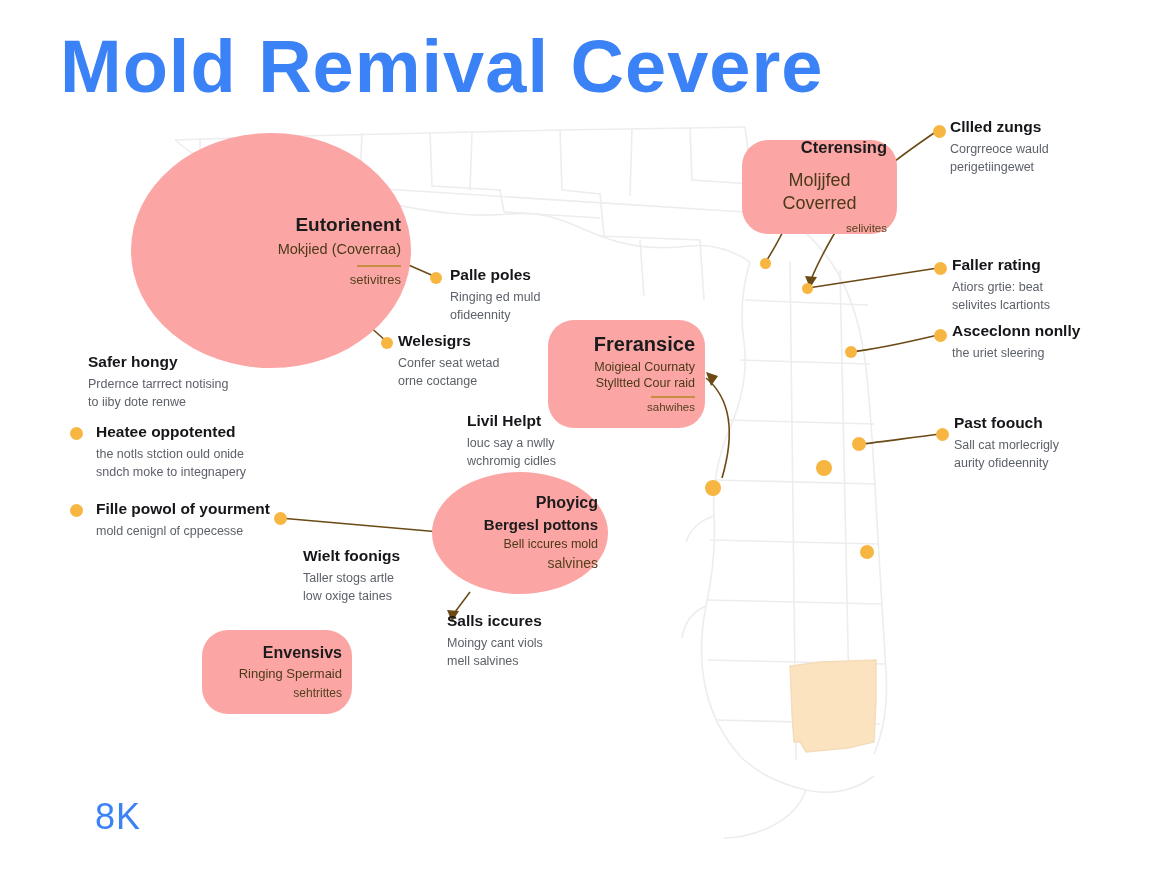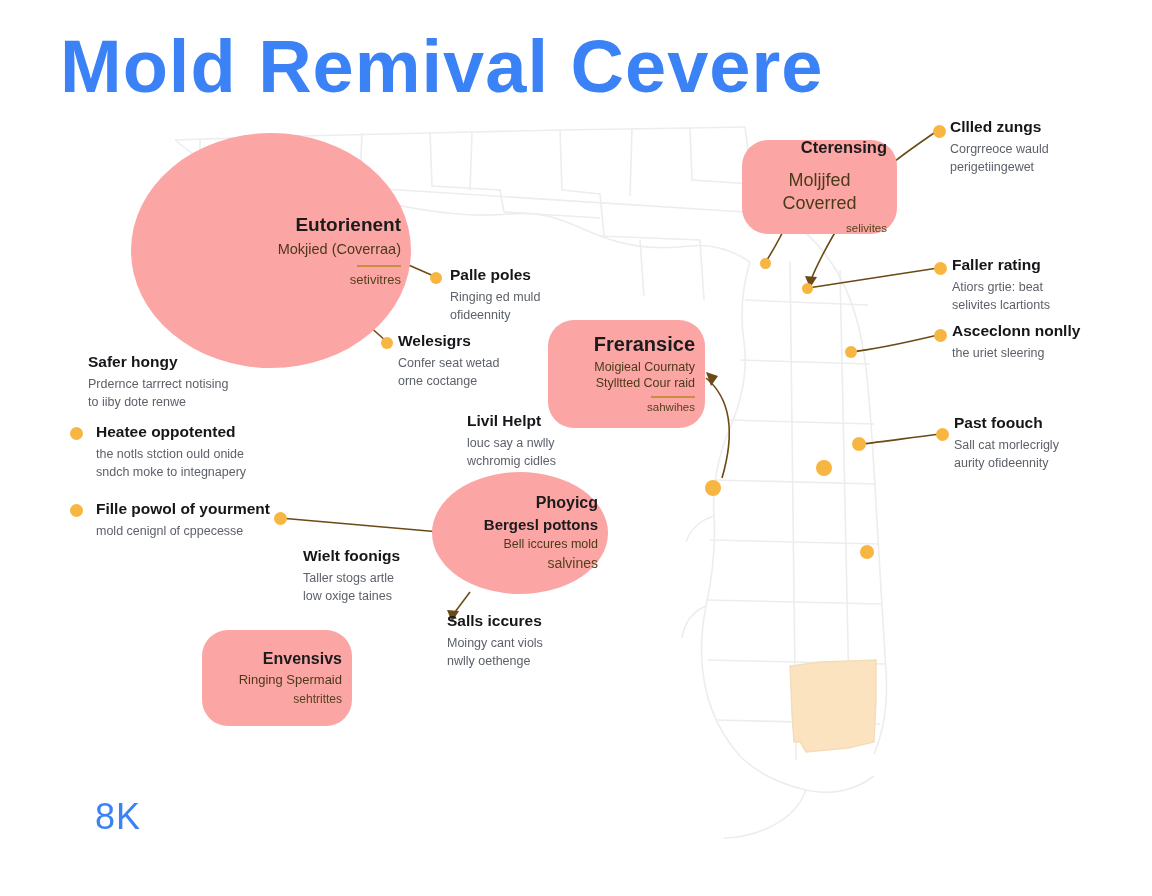--- a/index.html
+++ b/index.html
@@ -175,21 +175,21 @@
     <div class="b-sub2" style="font-size:11.5px;">sahwihes</div>
   </div>
 
   <div class="bubble ellipse" style="left:432px;top:472px;width:176px;height:122px;">
     <div class="b-title" style="font-size:16px;">Phoyicg</div>
     <div class="b-sub" style="font-size:15px;font-weight:bold;color:#1b1b1b;margin-top:4px;">Bergesl pottons</div>
     <div class="b-sub" style="font-size:12.5px;margin-top:2px;">Bell iccures mold</div>
     <div class="b-sub2" style="font-size:14px;margin-top:3px;">salvines</div>
   </div>
 
-  <div class="bubble rounded" style="left:202px;top:630px;width:150px;height:96px;">
+  <div class="bubble rounded" style="left:202px;top:630px;width:150px;height:84px;">
     <div class="b-title" style="font-size:16px;">Envensivs</div>
     <div class="b-sub" style="font-size:13px;margin-top:4px;">Ringing Spermaid</div>
     <div class="b-sub2" style="font-size:12px;margin-top:3px;">sehtrittes</div>
   </div>
 
   <div class="dot" style="left:760px;top:258px;width:11px;height:11px;"></div>
   <div class="dot" style="left:802px;top:283px;width:11px;height:11px;"></div>
   <div class="dot" style="left:845px;top:346px;width:12px;height:12px;"></div>
   <div class="dot" style="left:852px;top:437px;width:14px;height:14px;"></div>
   <div class="dot" style="left:705px;top:480px;width:16px;height:16px;"></div>
@@ -265,16 +265,16 @@
 
   <div class="anno" style="left:303px;top:547px;">
     <div class="a-title">Wielt foonigs</div>
     <div class="a-body">Taller stogs artle</div>
     <div class="a-body">low oxige taines</div>
   </div>
 
   <div class="anno" style="left:447px;top:612px;">
     <div class="a-title">Salls iccures</div>
     <div class="a-body">Moingy cant viols</div>
-    <div class="a-body">nwlly oethenge</div>
+    <div class="a-body">mell salvines</div>
   </div>
 
 </div>
 
 </body></html>

